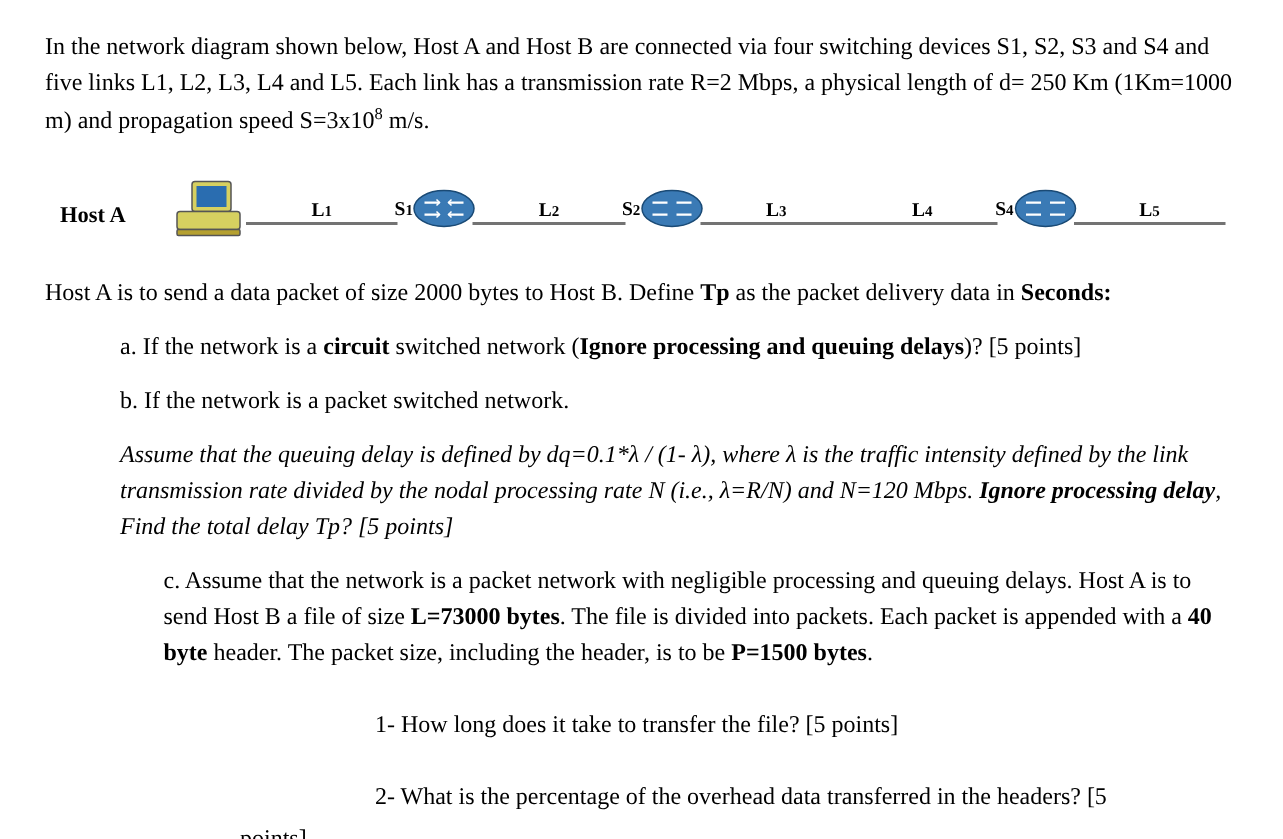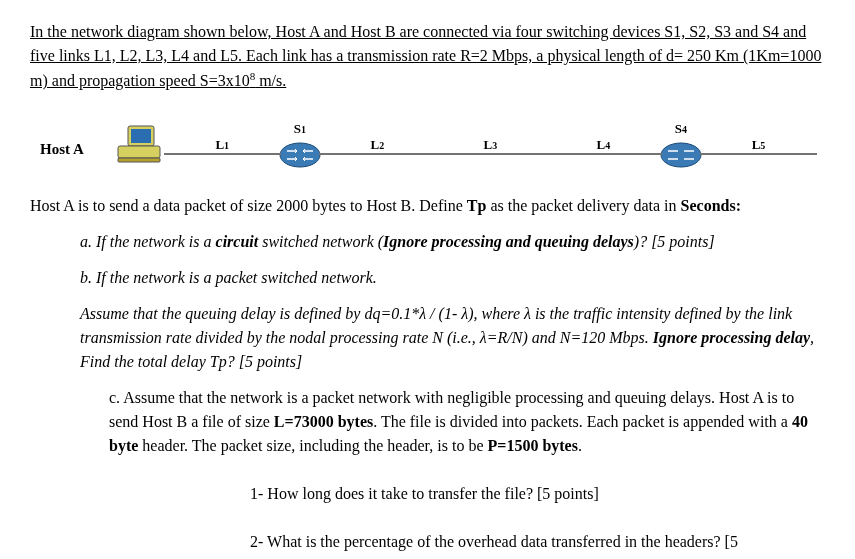--- a/index.html
+++ b/index.html
@@ -6,21 +6,21 @@
     margin: 0;
     padding: 20px 30px;
     font-family: "Times New Roman", Times, serif;
     font-size: 16px;
     line-height: 1.5;
     color: #000;
     background: #fff;
     width: 855px;
     box-sizing: border-box;
   }
-  .intro { margin-bottom: 26px; text-decoration: underline; }
+  .intro { margin-bottom: 26px; }
   .diagram {
     display: flex;
     align-items: center;
     justify-content: space-between;
     margin: 15px 0 25px 0;
     padding: 0 10px;
     position: relative;
   }
   .host-block {
     display: flex;
@@ -44,31 +44,31 @@
     position: absolute;
     top: -18px;
     left: 50%;
     transform: translateX(-50%);
     font-weight: bold;
     font-size: 13px;
   }
   .sub { font-size: 10px; }
   .switch-block {
     display: flex;
-    flex-direction: column;
+    flex-direction: row;
     align-items: center;
     margin-top: 0;
   }
   .switch-label {
     font-weight: bold;
     font-size: 13px;
     margin-bottom: 2px;
   }
   .body-text { margin-top: 15px; }
-  .q-indent-1 { margin-left: 50px; margin-top: 12px; font-style: italic; }
+  .q-indent-1 { margin-left: 50px; margin-top: 12px; }
   .q-indent-1b { margin-left: 50px; margin-top: 12px; font-style: italic; }
   .q-indent-c { margin-left: 79px; margin-top: 12px; }
   .q-indent-2 { margin-left: 220px; margin-top: 24px; }
   .q-indent-points { margin-left: 130px; margin-top: 4px; }
   sup { font-size: 11px; }
   b { font-weight: bold; }
 </style>
 </head>
 <body>
 
@@ -98,20 +98,27 @@
       <ellipse cx="21" cy="14" rx="20" ry="12" fill="#3a7ab5" stroke="#1a4a75"></ellipse>
       <path d="M8 10 L18 10 M8 18 L18 18 M24 10 L34 10 M24 18 L34 18" stroke="#fff" stroke-width="1.5"></path>
       <path d="M16 8 L18 10 L16 12 M16 16 L18 18 L16 20 M26 8 L24 10 L26 12 M26 16 L24 18 L26 20" stroke="#fff" stroke-width="1" fill="none"></path>
     </svg>
   </div>
 
   <div class="link-line">
     <div class="link-label"><span>L</span><span class="sub">2</span></div>
   </div>
 
+  <div class="switch-block">
+    <div class="switch-label"><span>S</span><span class="sub">2</span></div>
+    <svg width="42" height="28">
+      <ellipse cx="21" cy="14" rx="20" ry="12" fill="#3a7ab5" stroke="#1a4a75"></ellipse>
+      <path d="M8 10 L18 10 M8 18 L18 18 M24 10 L34 10 M24 18 L34 18" stroke="#fff" stroke-width="1.5"></path>
+    </svg>
+  </div>
 
   <div class="link-line">
     <div class="link-label"><span>L</span><span class="sub">3</span></div>
   </div>
 
 
   <div class="link-line">
     <div class="link-label"><span>L</span><span class="sub">4</span></div>
   </div>
 

